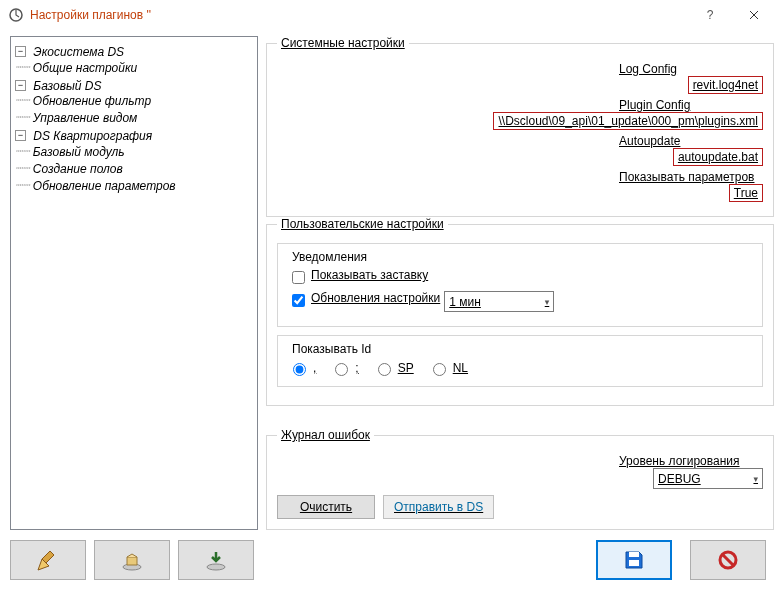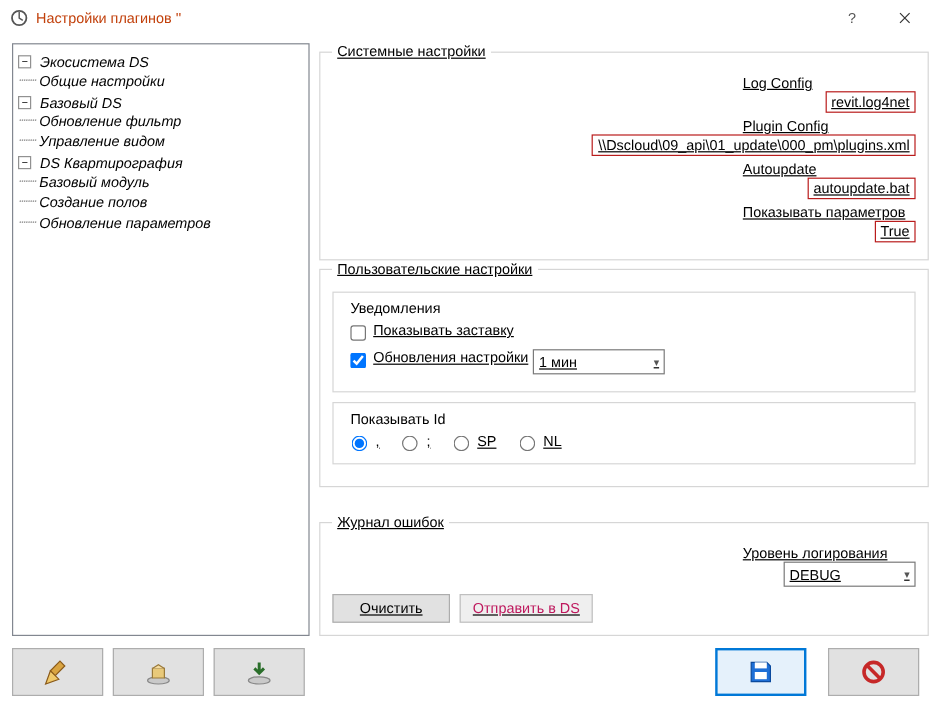--- a/index.html
+++ b/index.html
@@ -25,21 +25,21 @@
   .form-row .field { flex: 1; border: 1px solid #b91c1c; height: 20px; padding: 1px 4px; background: #fff; display:flex; align-items:center; }
   .inner-group { border: 1px solid #d6d6d6; padding: 6px 10px 10px 10px; margin: 4px 0 8px 0; }
   .checkbox-row { display: flex; align-items: flex-start; margin: 4px 0; }
   .checkbox-row input { margin-right: 6px; }
   .select { border: 1px solid #7a7a7a; height: 21px; width: 110px; padding: 0 4px; background: #fff; display:inline-flex; align-items:center; justify-content:space-between; margin-left: 4px; }
   .select .chev { font-size: 9px; color:#555; }
   .radio-row { display: flex; align-items: center; gap: 14px; margin-top: 4px; }
   .radio-row label { display: flex; align-items: center; gap: 4px; }
   .spacer { flex: 1; }
   .btn { height: 24px; min-width: 98px; border: 1px solid #adadad; background: #e1e1e1; display:inline-flex; align-items:center; justify-content:center; padding: 0 10px; cursor:pointer; }
-  .btn.disabled { color: #be185d; border-color:#bfbfbf; background:#efefef; cursor:default; }
+  .btn.disabled { color: #0369a1; border-color:#bfbfbf; background:#efefef; cursor:default; }
   .btn-row { display:flex; gap:8px; margin-top:6px; }
   .bottom-bar { position:absolute; bottom:8px; left:10px; right:10px; height:48px; display:flex; align-items:center; }
   .icon-btn { width: 76px; height: 40px; border: 1px solid #adadad; background: #e1e1e1; display:flex; align-items:center; justify-content:center; margin-right:8px; cursor:pointer; }
   .icon-btn.save { border: 2px solid #0078d7; background:#e5f1fb; }
   .icon-btn svg { width:24px; height:24px; }
   .bottom-right { margin-left:auto; display:flex; gap:10px; }
   .err-section { margin-top: auto; }
   .right-scroll-wrap { height: 494px; display:flex; flex-direction:column; }
 </style>
 </head>

